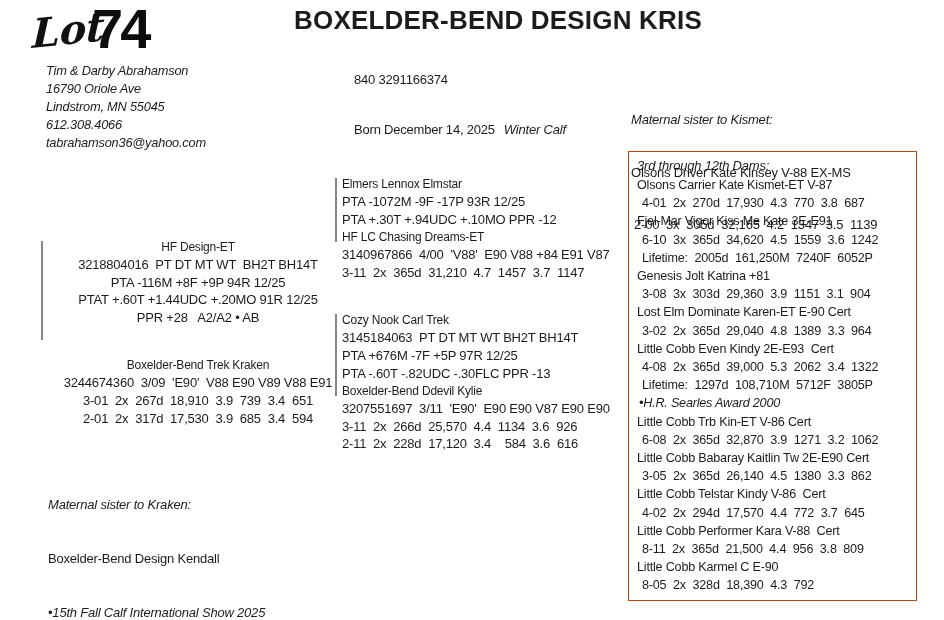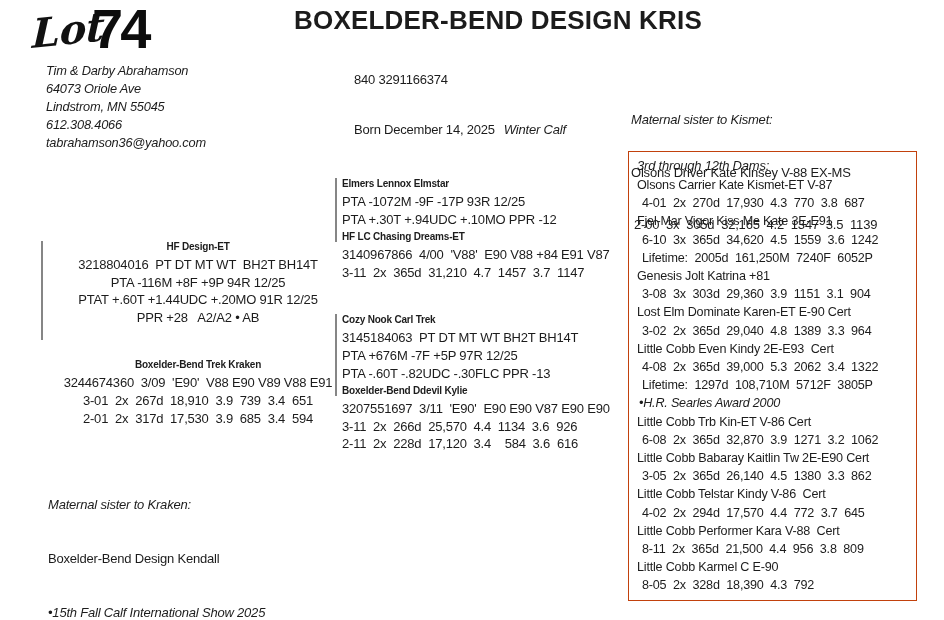--- a/index.html
+++ b/index.html
@@ -35,21 +35,21 @@
   
   .ped-col{position:absolute; width:300px;}
   .ped-col-left{left:48px; top:238px;text-align:center;}
   .ped-col-center{left:342px; top:175px;}
   .blk{position:relative;}
   .blk.gap-lg{margin-top:30px;}
   .blk.sire::before{
     content:""; position:absolute; left:-7px; top:3px; width:2px;
     height:calc(100% + 11px); background:#868686;
   }
-  .blk-name{font-weight:bold; font-size:10px; line-height:18px; white-space:pre;}
+  .blk-name{font-weight:normal; font-size:12px; line-height:18px; white-space:pre;}
   .ped-line{font-size:13px; line-height:17.6px; white-space:pre;}
   
   .dams-box{
     position:absolute; left:628px; top:151px; width:289px; height:450px;
     border:1px solid #c2410c; box-sizing:border-box; padding:5px 6px 4px 8px;
   }
   .dams-heading{font-style:italic; font-size:13px; line-height:18px; margin-bottom:1px;}
   .dams-line{font-size:12.6px; line-height:18.2px; white-space:pre;}
   .dams-line.rec{padding-left:5px;}
   .dams-line.award{font-style:italic; padding-left:2px;}
@@ -61,21 +61,21 @@
 
   <div class="lot-badge">
     <span class="lot-script">Lot</span>
     <span class="lot-number">74</span>
   </div>
 
   <div class="consignor">
 
       <div class="consignor-line">Tim &amp; Darby Abrahamson</div>
 
-      <div class="consignor-line">64073 Oriole Ave</div>
+      <div class="consignor-line">16790 Oriole Ave</div>
 
       <div class="consignor-line">Lindstrom, MN 55045</div>
 
       <div class="consignor-line">612.308.4066</div>
 
       <div class="consignor-line">tabrahamson36@yahoo.com</div>
     </div>
 
   <div class="title">BOXELDER-BEND DESIGN KRIS</div>
   <div class="subhead">

